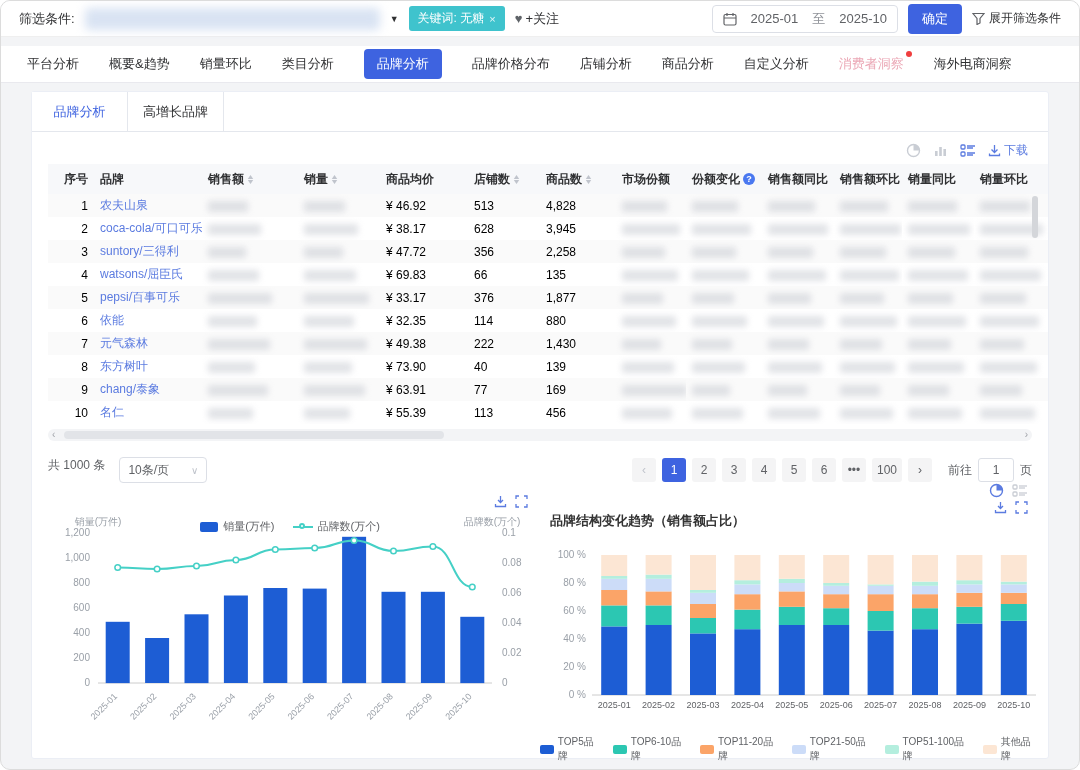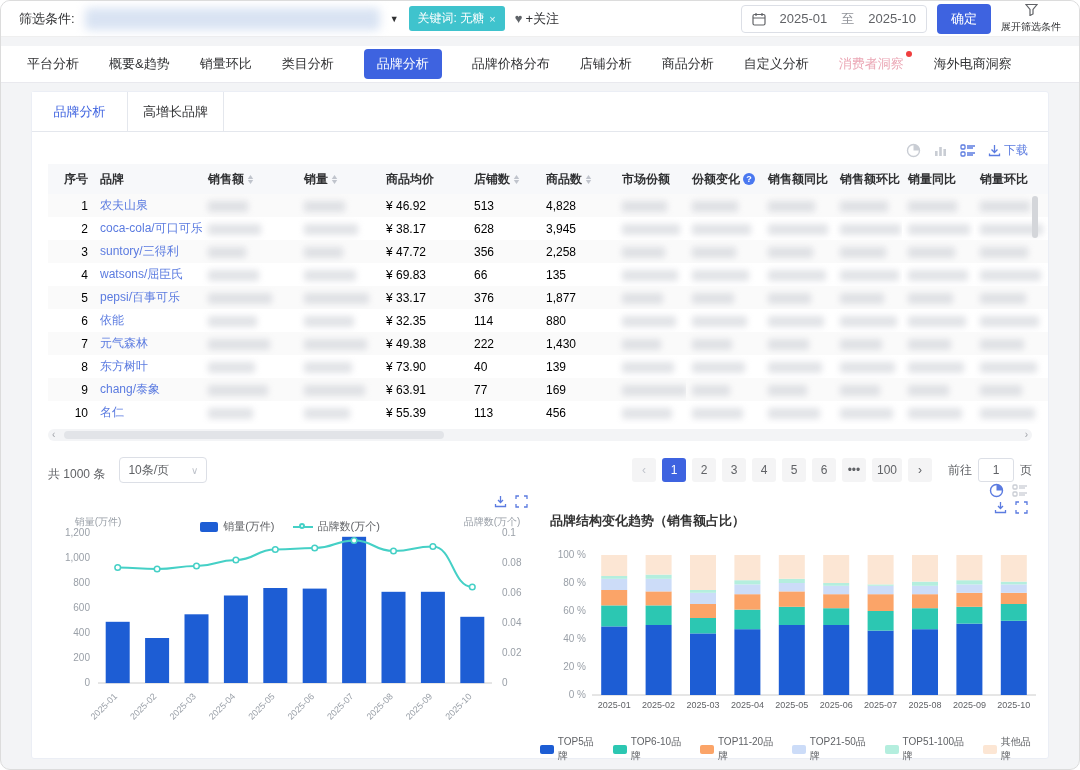--- a/index.html
+++ b/index.html
@@ -15,21 +15,21 @@
   .tag.teal { background:#3fc3cd; }
   .tag .x { font-size:11px; opacity:.85; cursor:pointer; }
   .caret { font-size:9px; color:#303133; }
   .follow { font-size:13px; color:#303133; display:flex; align-items:center; gap:3px; white-space:nowrap; }
   .follow .heart { color:#5f6368; font-size:13px; }
   .spacer { flex:1; }
   .daterange { height:28px; border:1px solid #dcdfe6; border-radius:4px; display:flex; align-items:center; padding:0 10px; gap:14px; background:#fff; }
   .daterange span { font-size:13px; color:#606266; }
   .daterange .sep { color:#909399; }
   .btn-primary { background:#3e63e0; color:#fff; font-size:13px; border:none; border-radius:4px; padding:6px 14px; cursor:pointer; white-space:nowrap; }
-  .expand { font-size:10px; color:#303133; display:flex; align-items:center; gap:4px; white-space:nowrap; cursor:pointer;flex-direction:column; }
+  .expand { font-size:12px; color:#303133; display:flex; align-items:center; gap:4px; white-space:nowrap; cursor:pointer; }
 
   
   .navtabs { height:37px; background:#fff; margin-top:9px; border-bottom:1px solid #e9e9ee; display:flex; align-items:center; padding:0 26px; gap:30px; }
   .navtab { font-size:13px; color:#303133; cursor:pointer; position:relative; white-space:nowrap; }
   .navtab.active { background:#3e63e0; color:#fff; padding:6px 13px; border-radius:4px; }
   .navtab.muted { color:#eba7b5; }
   .navtab .dot { position:absolute; top:-4px; right:-8px; width:6px; height:6px; border-radius:50%; background:#f03e3e; }
 
   
   .content { padding:8px 30px 12px; }
@@ -56,21 +56,21 @@
   .blurcell { display:inline-block; height:11px; background:#c9ccd3; opacity:.55; border-radius:2px; filter:blur(3px); vertical-align:middle; }
   .vscroll { position:absolute; right:-6px; top:32px; width:6px; height:50px; }
   .vscroll .thumb { width:6px; height:42px; background:#d4d6da; border-radius:3px; }
 
   .hscroll { margin:5px 16px 0; height:12px; background:#f3f4f6; border-radius:6px; position:relative; display:flex; align-items:center; justify-content:space-between; padding:0 4px; }
   .hscroll .arr { font-size:10px; color:#a0a3a9; line-height:10px; cursor:pointer; }
   .hscroll .thumb { position:absolute; left:16px; top:2px; height:8px; width:380px; background:#e2e4e8; border-radius:4px; cursor:grab; }
 
   
   .pagerow { margin:16px 16px 0; display:flex; align-items:center; justify-content:space-between; }
-  .pageleft { display:flex; align-items:flex-end; gap:14px; }
+  .pageleft { display:flex; align-items:flex-start; gap:14px; }
   .total { font-size:12px; color:#606266; }
   .sizesel { width:88px; height:26px; border:1px solid #dcdfe6; border-radius:4px; display:flex; align-items:center; justify-content:space-between; padding:0 8px; font-size:12px; color:#606266; cursor:pointer; }
   .sizesel .v { color:#bfc3cb; font-size:10px; }
   .pager { display:flex; align-items:center; gap:6px; }
   .pbtn { min-width:24px; height:24px; border-radius:3px; background:#f4f4f5; color:#606266; font-size:12px; display:flex; align-items:center; justify-content:center; padding:0 5px; cursor:pointer; }
   .pbtn.active { background:#3e63e0; color:#fff; }
   .pbtn.disabled { color:#c0c4cc; cursor:default; }
   .goto { display:flex; align-items:center; gap:6px; font-size:12px; color:#606266; margin-left:10px; }
   .goto input { width:36px; height:24px; border:1px solid #dcdfe6; border-radius:3px; text-align:center; font-size:12px; color:#606266; }
 

